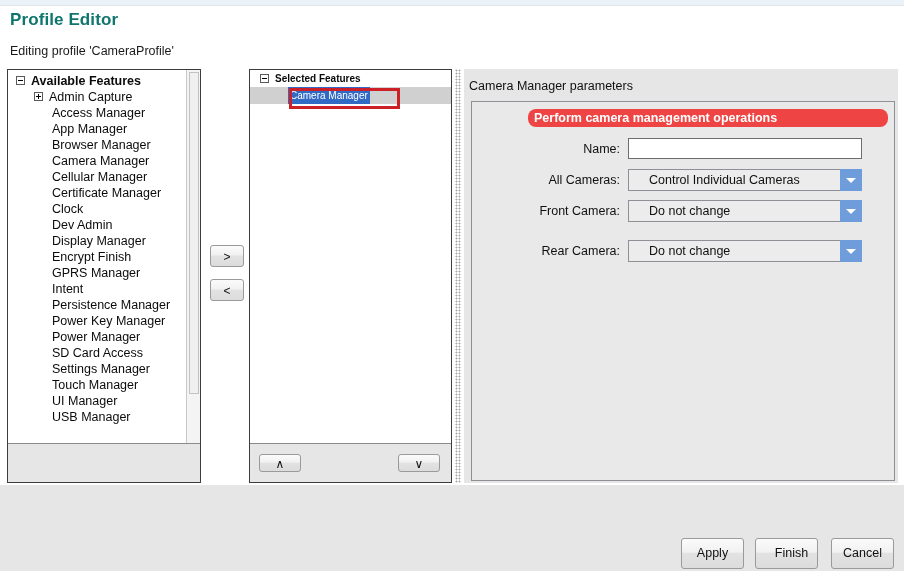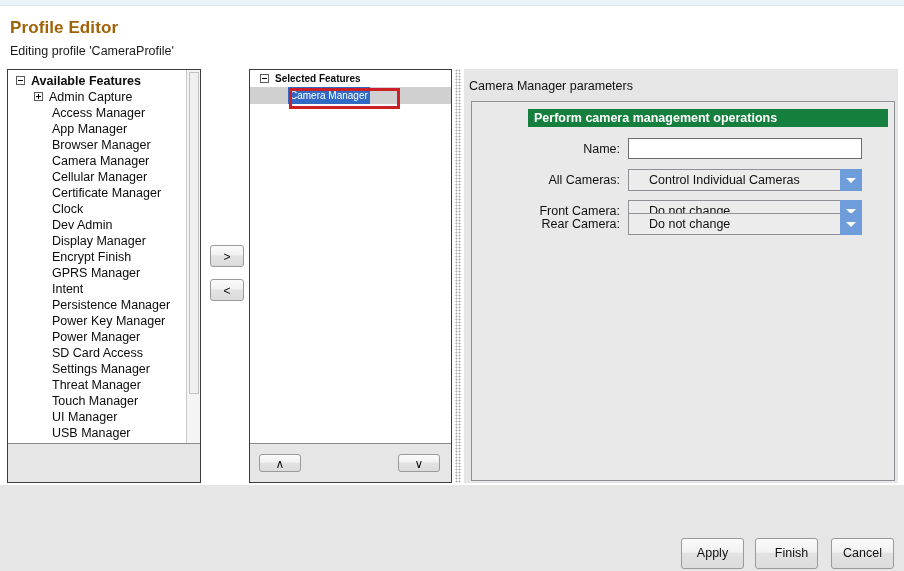--- a/index.html
+++ b/index.html
@@ -18,24 +18,24 @@
   }
   .top-strip {
     position: absolute;
     left: 0; top: 0;
     width: 904px; height: 5px;
     background: #eaf1f7;
     border-bottom: 1px solid #dfe7ee;
   }
   .page-title {
     position: absolute;
-    left: 10px; top: 18px;
+    left: 10px; top: 10px;
     font-size: 17px;
     font-weight: bold;
-    color: #a16207;
+    color: #0f766e;
     letter-spacing: 0.1px;
   }
   .subtitle {
     position: absolute;
     left: 10px; top: 44px;
     font-size: 12.5px;
     color: #1a1a1a;
   }
 
   
@@ -241,28 +241,29 @@
     left: 7px; top: 32px;
     width: 424px; height: 380px;
     border: 1px solid #8d9196;
     background: #e9e9e9;
     box-sizing: border-box;
   }
   .section-header {
     position: absolute;
     left: 56px; top: 7px;
     width: 360px; height: 18px;
-    background: #15803d;
+    background: #ef4444;
     color: #ffffff;
     font-size: 12.5px;
     font-weight: bold;
     line-height: 18px;
     padding-left: 6px;
     box-sizing: border-box;
     white-space: nowrap;
+    border-radius: 8px;
   }
   .field-row {
     position: absolute;
     left: 0;
     width: 424px;
     height: 24px;
   }
   .field-label {
     position: absolute;
     left: 0; top: 0;
@@ -363,21 +364,20 @@
         <div class="tree-row lvl2"><span>Dev Admin</span></div>
         <div class="tree-row lvl2"><span>Display Manager</span></div>
         <div class="tree-row lvl2"><span>Encrypt Finish</span></div>
         <div class="tree-row lvl2"><span>GPRS Manager</span></div>
         <div class="tree-row lvl2"><span>Intent</span></div>
         <div class="tree-row lvl2"><span>Persistence Manager</span></div>
         <div class="tree-row lvl2"><span>Power Key Manager</span></div>
         <div class="tree-row lvl2"><span>Power Manager</span></div>
         <div class="tree-row lvl2"><span>SD Card Access</span></div>
         <div class="tree-row lvl2"><span>Settings Manager</span></div>
-        <div class="tree-row lvl2"><span>Threat Manager</span></div>
         <div class="tree-row lvl2"><span>Touch Manager</span></div>
         <div class="tree-row lvl2"><span>UI Manager</span></div>
         <div class="tree-row lvl2"><span>USB Manager</span></div>
       </div>
     <div class="tree-scroll">
       <div class="tree-thumb"></div>
     </div>
   </div>
   <div class="avail-footer"></div>
 </div>
@@ -420,21 +420,21 @@
             <div class="combo-arrow"></div>
           </div>
         </div>
         <div class="field-row" style="top: 98px;">
           <div class="field-label">Front Camera:</div>
           <div class="combo">
             <div class="combo-field">Do not change</div>
             <div class="combo-arrow"></div>
           </div>
         </div>
-        <div class="field-row" style="top: 111px;">
+        <div class="field-row" style="top: 138px;">
           <div class="field-label">Rear Camera:</div>
           <div class="combo">
             <div class="combo-field">Do not change</div>
             <div class="combo-arrow"></div>
           </div>
         </div>
       </div>
   </div>
 </div>
 

